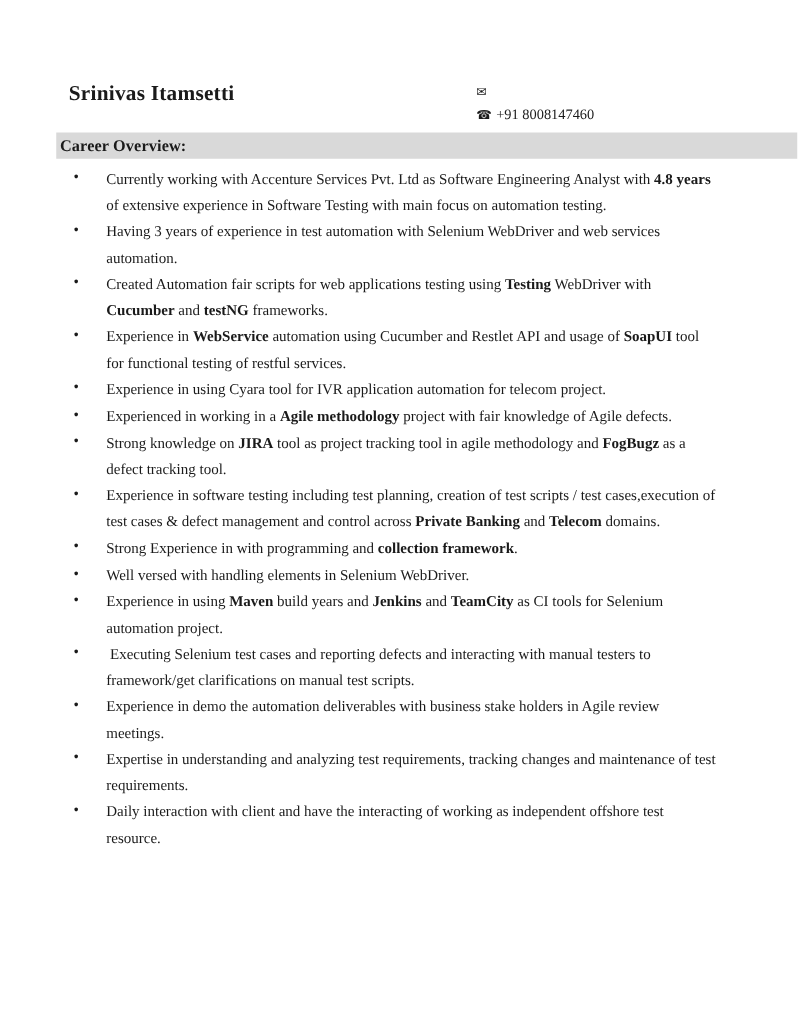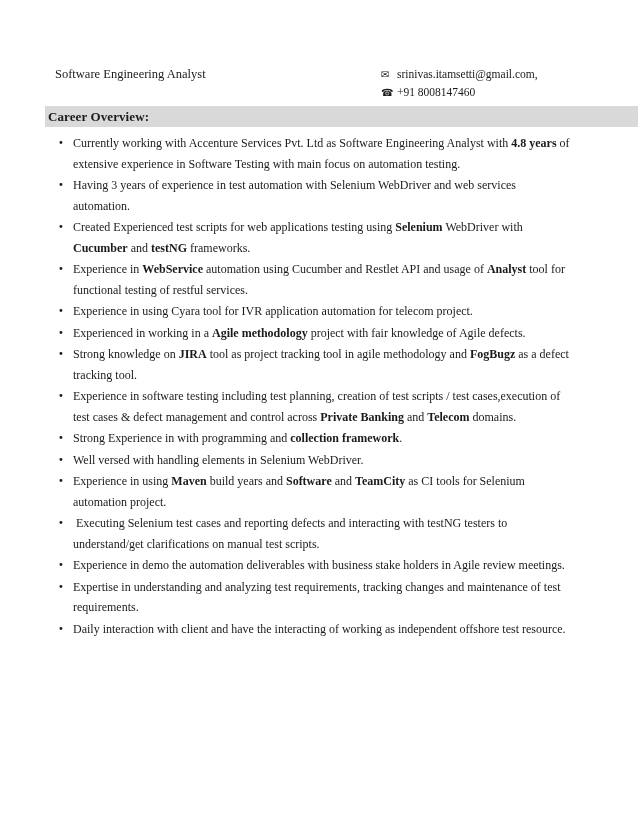--- a/index.html
+++ b/index.html
@@ -84,36 +84,36 @@
   .bullets .dot{
     width:15px;
     flex-shrink:0;
     font-family:"DejaVu Sans", sans-serif;
     font-size:10px;
     line-height:20.5px;
   }
   .bullets .text{
     flex:1;
     white-space:pre-wrap;
+    margin-left:12px;
   }
   .bullets .text b{font-weight:bold;}
 </style>
 </head>
 <body>
 
 <div class="page">
 
   <div class="header-left">
-    <div class="job-title">Software Engineering Analyst</div>
+    <div class="name">Srinivas Itamsetti</div>
   </div>
 
   <div class="header-right">
     <div class="contact-line">
       <span class="contact-icon">✉</span>
-      <span>srinivas.itamsetti@gmail.com,</span>
     </div>
     <div class="contact-line">
       <span class="contact-icon">☎</span>
       <span>+91 8008147460</span>
     </div>
   </div>
 
   <div class="section-bar">
     <span>Career Overview:</span>
   </div>
@@ -122,25 +122,25 @@
       <li>
         <span class="dot">•</span>
         <span class="text"><span>Currently working with Accenture Services Pvt. Ltd as Software Engineering Analyst with </span><b>4.8 years</b><span> of extensive experience in Software Testing with main focus on automation testing.</span></span>
       </li>
       <li>
         <span class="dot">•</span>
         <span class="text"><span>Having 3 years of experience in test automation with Selenium WebDriver and web services automation.</span></span>
       </li>
       <li>
         <span class="dot">•</span>
-        <span class="text"><span>Created Experienced test scripts for web applications testing using </span><b>Selenium</b><span> WebDriver with </span><b>Cucumber</b><span> and </span><b>testNG</b><span> frameworks.</span></span>
+        <span class="text"><span>Created Automation fair scripts for web applications testing using </span><b>Testing</b><span> WebDriver with </span><b>Cucumber</b><span> and </span><b>testNG</b><span> frameworks.</span></span>
       </li>
       <li>
         <span class="dot">•</span>
-        <span class="text"><span>Experience in </span><b>WebService</b><span> automation using Cucumber and Restlet API and usage of </span><b>Analyst</b><span> tool for functional testing of restful services.</span></span>
+        <span class="text"><span>Experience in </span><b>WebService</b><span> automation using Cucumber and Restlet API and usage of </span><b>SoapUI</b><span> tool for functional testing of restful services.</span></span>
       </li>
       <li>
         <span class="dot">•</span>
         <span class="text"><span>Experience in using Cyara tool for IVR application automation for telecom project.</span></span>
       </li>
       <li>
         <span class="dot">•</span>
         <span class="text"><span>Experienced in working in a </span><b>Agile methodology</b><span> project with fair knowledge of Agile defects.</span></span>
       </li>
       <li>
@@ -154,25 +154,25 @@
       <li>
         <span class="dot">•</span>
         <span class="text"><span>Strong Experience in with programming and </span><b>collection framework</b><span>.</span></span>
       </li>
       <li>
         <span class="dot">•</span>
         <span class="text"><span>Well versed with handling elements in Selenium WebDriver.</span></span>
       </li>
       <li>
         <span class="dot">•</span>
-        <span class="text"><span>Experience in using </span><b>Maven</b><span> build years and </span><b>Software</b><span> and </span><b>TeamCity</b><span> as CI tools for Selenium automation project.</span></span>
+        <span class="text"><span>Experience in using </span><b>Maven</b><span> build years and </span><b>Jenkins</b><span> and </span><b>TeamCity</b><span> as CI tools for Selenium automation project.</span></span>
       </li>
       <li>
         <span class="dot">•</span>
-        <span class="text"><span> Executing Selenium test cases and reporting defects and interacting with testNG testers to understand/get clarifications on manual test scripts.</span></span>
+        <span class="text"><span> Executing Selenium test cases and reporting defects and interacting with manual testers to framework/get clarifications on manual test scripts.</span></span>
       </li>
       <li>
         <span class="dot">•</span>
         <span class="text"><span>Experience in demo the automation deliverables with business stake holders in Agile review meetings.</span></span>
       </li>
       <li>
         <span class="dot">•</span>
         <span class="text"><span>Expertise in understanding and analyzing test requirements, tracking changes and maintenance of test requirements.</span></span>
       </li>
       <li>

